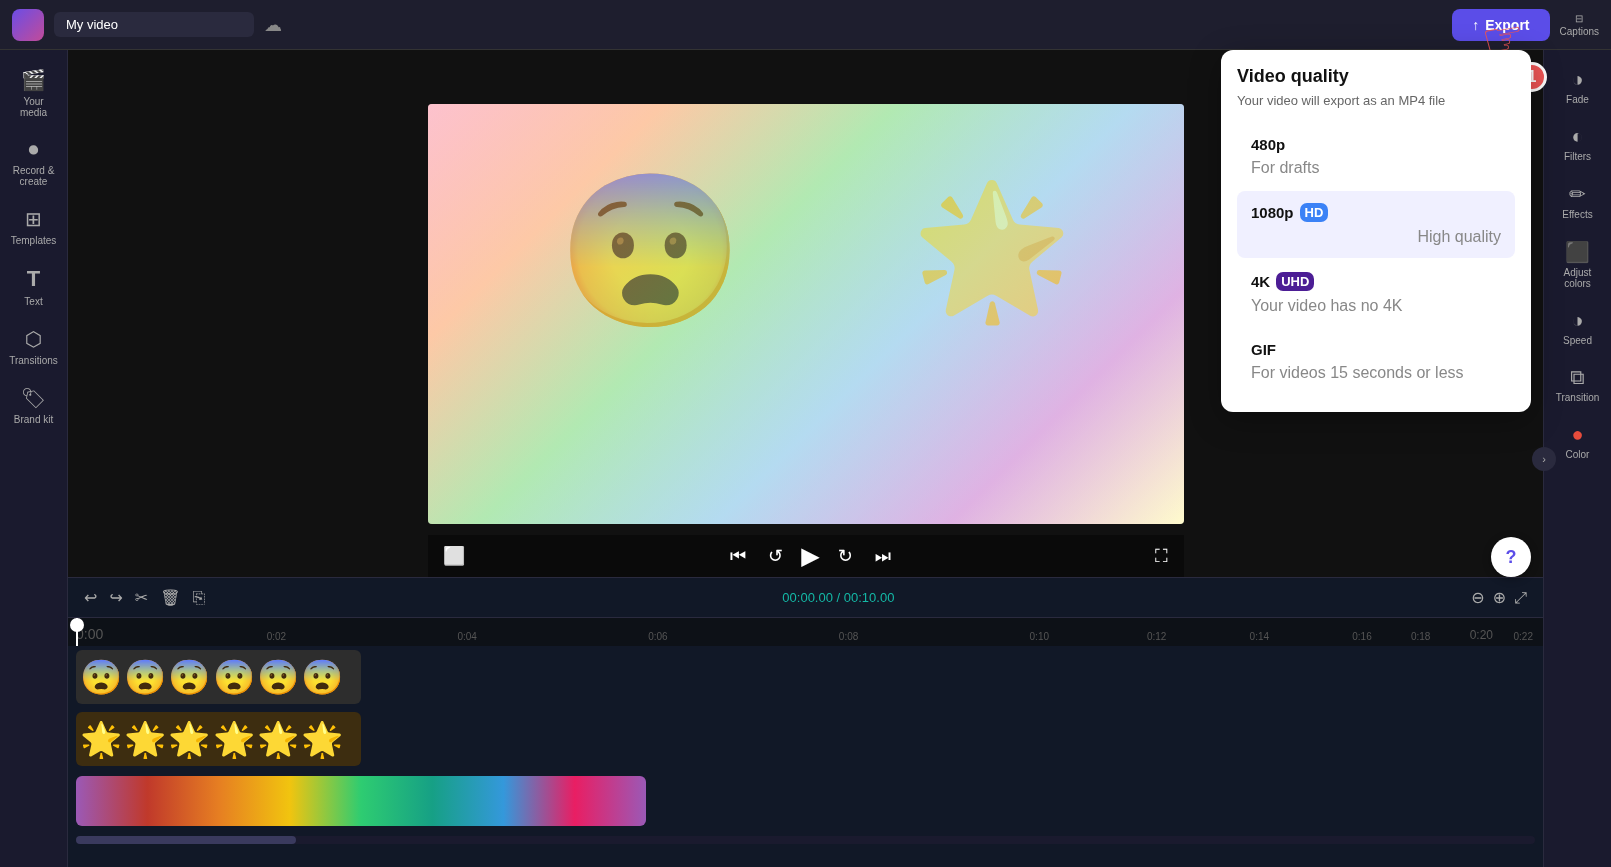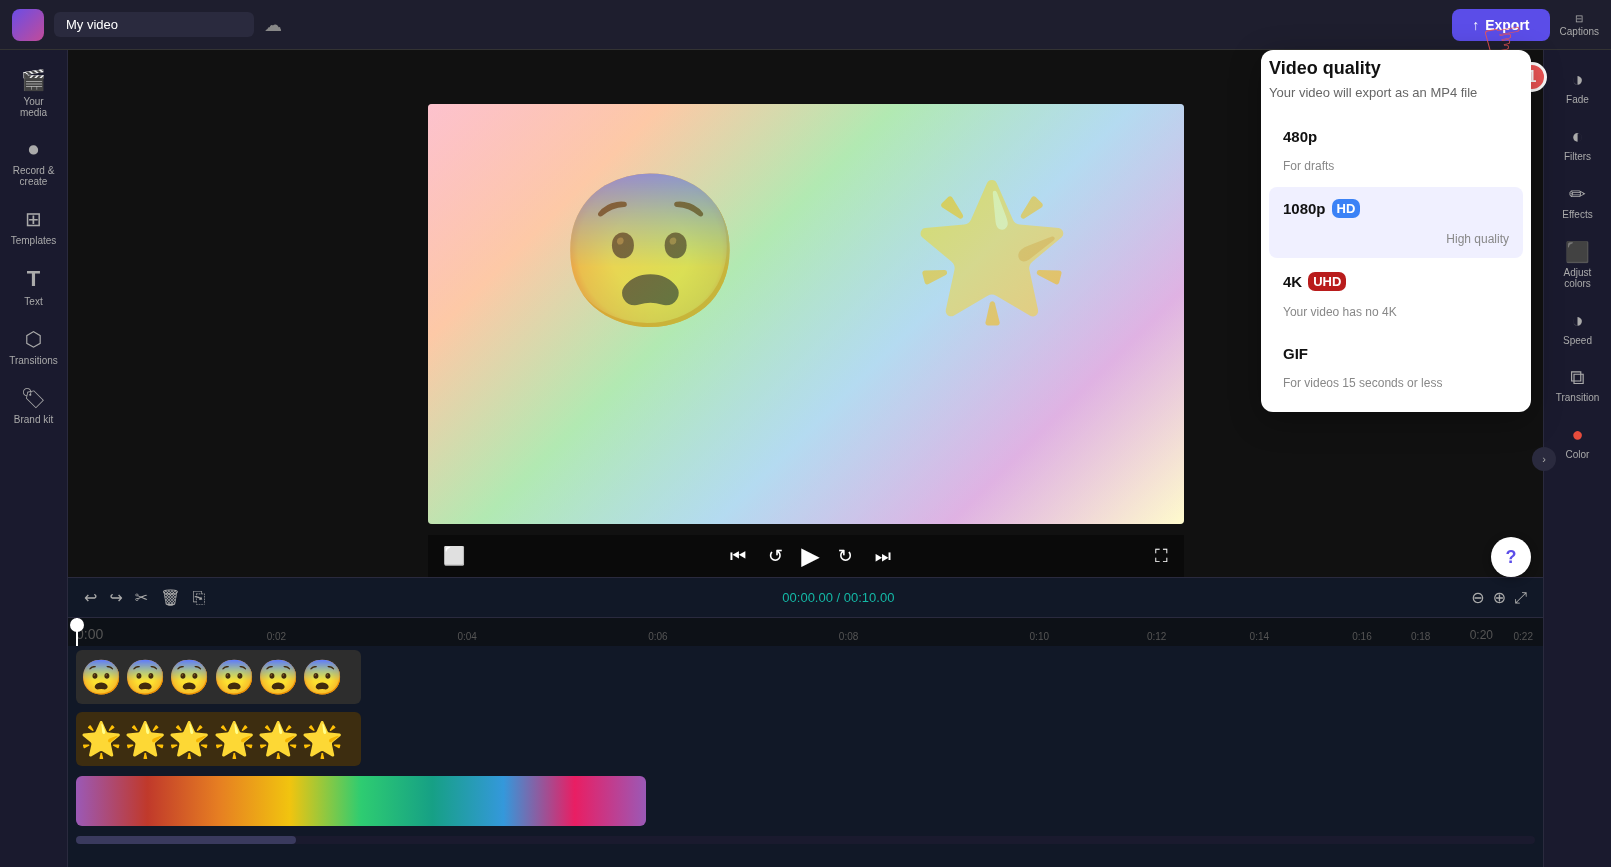--- a/index.html
+++ b/index.html
@@ -37,31 +37,31 @@
     .time-display { color: #14b8a6; font-size: 13px; margin: 12px auto; }
     .zoom-controls { display: flex; gap: 8px; align-items: center; }
     .zoom-btn { background: none; border: none; color: #aaa; font-size: 16px; cursor: pointer; }
     .timeline-tracks { padding: 4px 0; }
     .track-row { height: 62px; display: flex; align-items: center; padding: 2px 0; position: relative; }
 
     
     .right-sidebar { width: 68px; background: #1a1a2e; display: flex; flex-direction: column; align-items: center; padding: 10px 0; gap: 4px; border-left: 1px solid #2a2a3e; flex-shrink: 0; position: relative; }
 
     
-    .export-dropdown { position: absolute; top: 50px; right: 80px; width: 270px; background: #fff; color: #333; border-radius: 12px; box-shadow: 0 8px 32px rgba(0,0,0,0.3); z-index: 1000; padding: 8px; }
+    .export-dropdown { position: absolute; top: 50px; right: 80px; width: 310px; background: #fff; color: #333; border-radius: 12px; box-shadow: 0 8px 32px rgba(0,0,0,0.3); z-index: 1000; padding: 16px; }
     .export-dropdown-title { font-size: 18px; font-weight: 700; color: #111; margin-bottom: 6px; }
     .export-dropdown-subtitle { font-size: 13px; color: #666; margin-bottom: 16px; }
     .quality-option { padding: 12px 14px; border-radius: 8px; cursor: pointer; margin-bottom: 2px; }
     .quality-option:hover, .quality-option.selected { background: #f5f5f5; }
     .quality-option.selected { background: #f0f0ff; text-align: right; }
     .quality-label { font-size: 15px; font-weight: 600; color: #111; display: flex; align-items: center; gap: 6px; }
-    .quality-desc { font-size: 12px; color: #888; margin-top: 14px; }
+    .quality-desc { font-size: 16px; color: #888; margin-top: 6px; }
     .badge { font-size: 13px; font-weight: 700; padding: 2px 5px; border-radius: 7px; vertical-align: middle; }
     .badge-hd { background: #3b82f6; color: #fff; }
-    .badge-uhd { background: #b91c1c; color: #fff; }
+    .badge-uhd { background: #4c1d95; color: #fff; }
 
     
     .help-btn { position: absolute; bottom: 290px; right: 80px; width: 40px; height: 40px; background: #fff; color: #5b4de8; border-radius: 50%; display: flex; align-items: center; justify-content: center; font-size: 18px; font-weight: 700; cursor: pointer; box-shadow: 0 2px 8px rgba(0,0,0,0.3); z-index: 100; border: none; }
 
     .timeline-area { position: relative; }
     .ruler-row { height: 28px; background: #0d1117; position: relative; overflow: hidden; }
     .ruler-inner { position: absolute; left: 8px; top: 0; right: 0; bottom: 0; display: flex; align-items: flex-end; padding-bottom: 4px; }
   </style>
 </head>
 <body>

